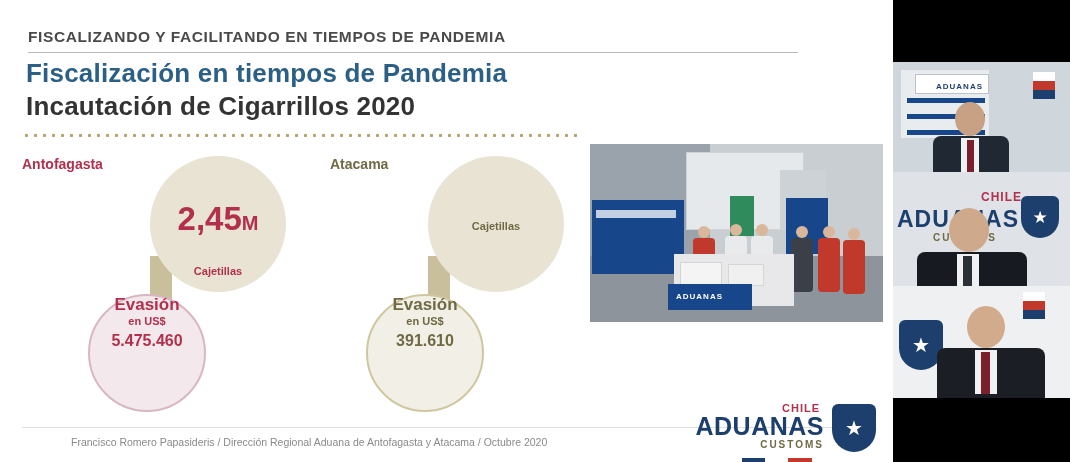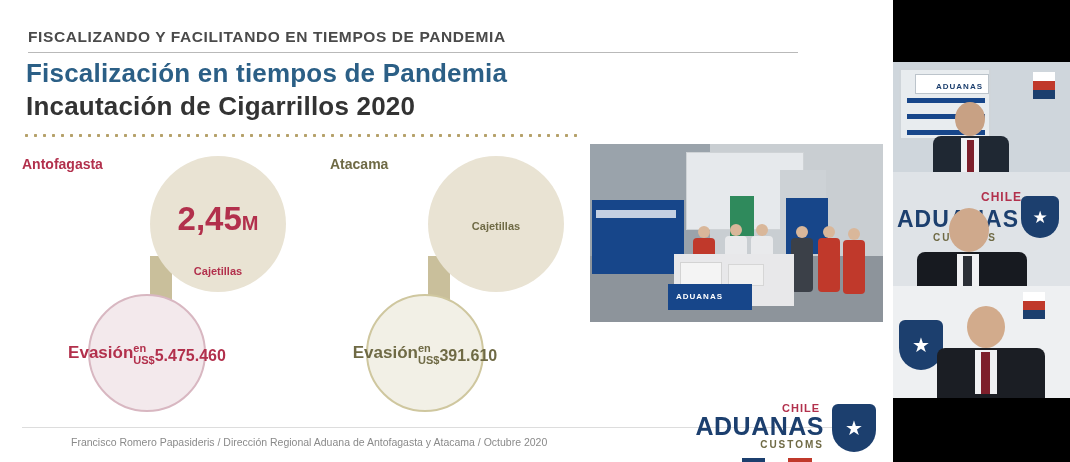--- a/index.html
+++ b/index.html
@@ -68,21 +68,21 @@
   .bc-atac .bignum, .bc-atac .bigsub { color: #6f6a45; }
 
   
   .connector { position: absolute; width: 22px; background: #c9bf9b; }
   .conn-anto { left: 150px; top: 250px; height: 72px; }
   .conn-atac { left: 428px; top: 250px; height: 72px; }
 
   
   .small-circle {
     position: absolute; border-radius: 50%;
-    display: flex; flex-direction: row; align-items: center; justify-content: center;
+    display: flex; flex-direction: column; align-items: center; 
   }
   .sc-anto {
     left: 88px; top: 288px; width: 118px; height: 118px;
     background: #f3e9ec; border: 2px solid #d8b7c1;
   }
   .sc-atac {
     left: 366px; top: 288px; width: 118px; height: 118px;
     background: #f2f0e6; border: 2px solid #cfc79f;
   }
   .ev-title { font-size: 17px; font-weight: bold; line-height: 1.05; }

